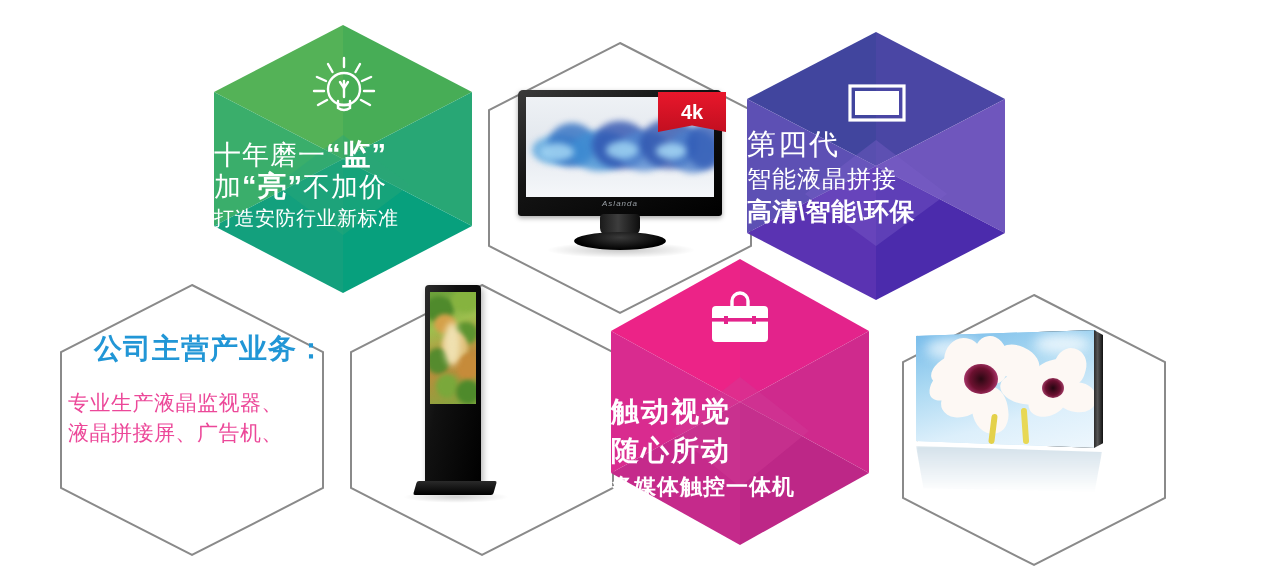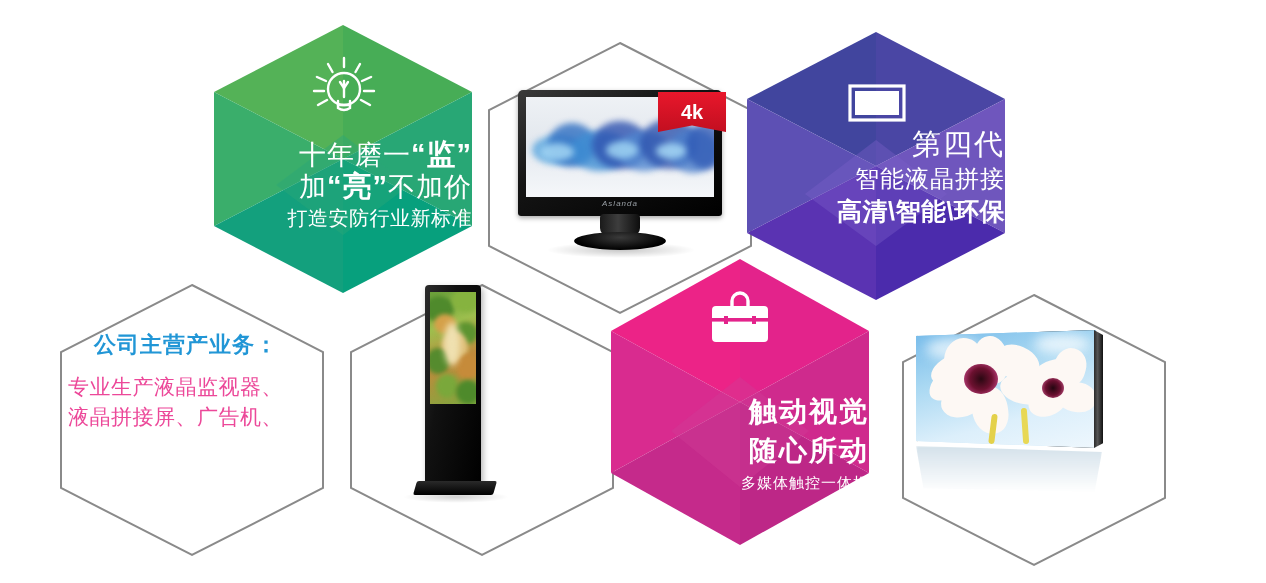--- a/index.html
+++ b/index.html
@@ -8,45 +8,45 @@
     background:#ffffff;
     font-family:"Liberation Sans","DejaVu Sans",sans-serif;
     overflow:hidden;
     position:relative;
   }
   #stage{position:absolute;left:0;top:0;width:1266px;height:583px;}
   .hex{position:absolute;}
   .hex svg{display:block;overflow:visible;}
   .hexlabel{
     position:absolute;
-    text-align:right;
+    text-align:left;
     color:#ffffff;
     line-height:1.12;
     user-select:none;
     white-space:nowrap;
   }
   .l1{font-size:27px;font-weight:400;letter-spacing:1px;}
   .l1 .em{font-weight:700;font-size:29px;}
   .l2{font-size:27px;font-weight:400;letter-spacing:1px;}
   .l2 .em{font-weight:700;font-size:29px;}
   .l3{font-size:20px;font-weight:400;letter-spacing:0.5px;}
   .big{font-size:29px;font-weight:400;letter-spacing:2px;}
   .mid{font-size:24px;font-weight:400;letter-spacing:1px;}
   .bold{font-size:25px;font-weight:700;letter-spacing:0.5px;}
   .pk1{font-size:28px;font-weight:700;letter-spacing:2px;}
-  .pk3{font-size:15px;font-weight:400;letter-spacing:1px;}
+  .pk3{font-size:22px;font-weight:700;letter-spacing:1px;}
 
   
   .textbox{
     position:absolute;
     text-align:left;
   }
   .tb-title{
-    color:#2196d6;font-size:22px;font-weight:700;letter-spacing:1px;
-    white-space:nowrap;margin-bottom:12px;padding-left:26px;
+    color:#2196d6;font-size:28px;font-weight:700;letter-spacing:1px;
+    white-space:nowrap;margin-bottom:20px;padding-left:26px;
   }
   .tb-line{
     color:#ec4899;font-size:21px;font-weight:400;letter-spacing:0.5px;
     white-space:nowrap;line-height:1.45;
   }
 
   
   .monitor{position:absolute;}
   .mon-body{
     position:absolute;left:0;top:0;width:204px;height:126px;

